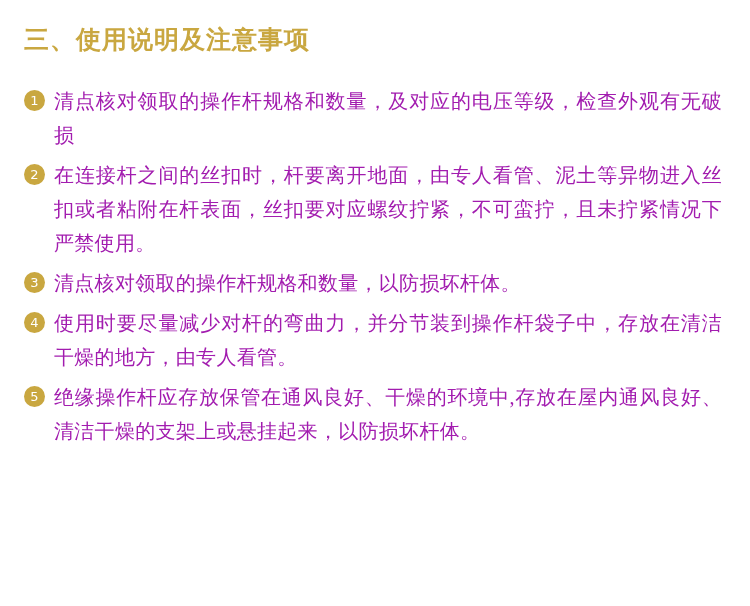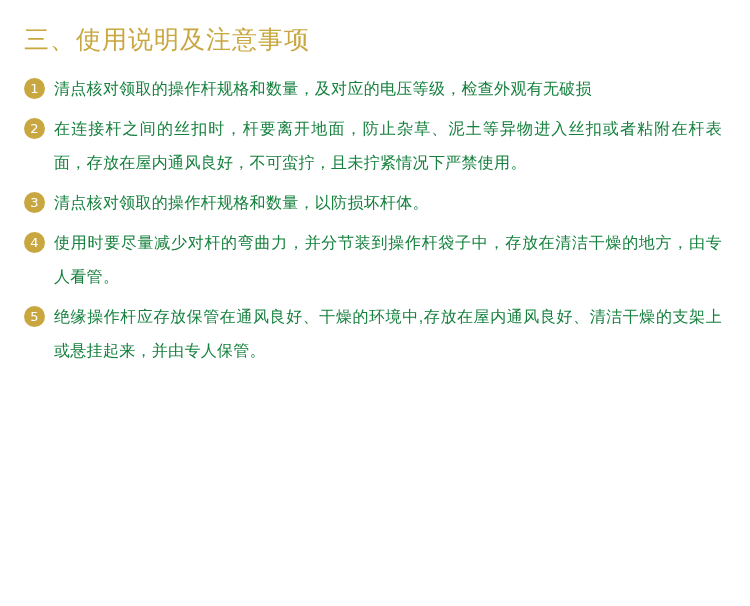--- a/index.html
+++ b/index.html
@@ -15,24 +15,24 @@
     overflow: hidden;
   }
   .page {
     box-sizing: border-box;
     width: 750px;
     height: 606px;
     padding: 24px 28px 0 24px;
   }
   .section-title {
     font-size: 25px;
-    font-weight: normal;
+    font-weight: bold;
     color: #c9a740;
     letter-spacing: 1px;
-    margin: 0 0 18px 0;
+    margin: 0 0 30px 0;
     line-height: 1.2;
   }
   .list {
     margin: 0;
     padding: 0;
     list-style: none;
   }
   .item {
     display: flex;
     align-items: flex-start;
@@ -47,48 +47,49 @@
     color: #ffffff;
     font-size: 13px;
     line-height: 21px;
     text-align: center;
     margin-top: 6px;
     margin-right: 9px;
     font-family: "DejaVu Sans", sans-serif;
   }
   .text {
     flex: 1 1 auto;
-    font-size: 16px;
+    font-size: 20px;
     line-height: 34px;
-    color: #15803d;
+    color: #a21caf;
     letter-spacing: 0.3px;
     text-align: justify;
+    font-family: Liberation Serif, serif;
   }
 </style>
 </head>
 <body>
 
 <div class="page">
   <h2 class="section-title">三、使用说明及注意事项</h2>
 
   <ul class="list">
     <li class="item">
       <span class="marker">1</span>
       <span class="text">清点核对领取的操作杆规格和数量，及对应的电压等级，检查外观有无破损</span>
     </li>
     <li class="item">
       <span class="marker">2</span>
-      <span class="text">在连接杆之间的丝扣时，杆要离开地面，防止杂草、泥土等异物进入丝扣或者粘附在杆表面，存放在屋内通风良好，不可蛮拧，且未拧紧情况下严禁使用。</span>
+      <span class="text">在连接杆之间的丝扣时，杆要离开地面，由专人看管、泥土等异物进入丝扣或者粘附在杆表面，丝扣要对应螺纹拧紧，不可蛮拧，且未拧紧情况下严禁使用。</span>
     </li>
     <li class="item">
       <span class="marker">3</span>
       <span class="text">清点核对领取的操作杆规格和数量，以防损坏杆体。</span>
     </li>
     <li class="item">
       <span class="marker">4</span>
       <span class="text">使用时要尽量减少对杆的弯曲力，并分节装到操作杆袋子中，存放在清洁干燥的地方，由专人看管。</span>
     </li>
     <li class="item">
       <span class="marker">5</span>
-      <span class="text">绝缘操作杆应存放保管在通风良好、干燥的环境中,存放在屋内通风良好、清洁干燥的支架上或悬挂起来，并由专人保管。</span>
+      <span class="text">绝缘操作杆应存放保管在通风良好、干燥的环境中,存放在屋内通风良好、清洁干燥的支架上或悬挂起来，以防损坏杆体。</span>
     </li>
   </ul>
 </div>
 
 </body></html>

